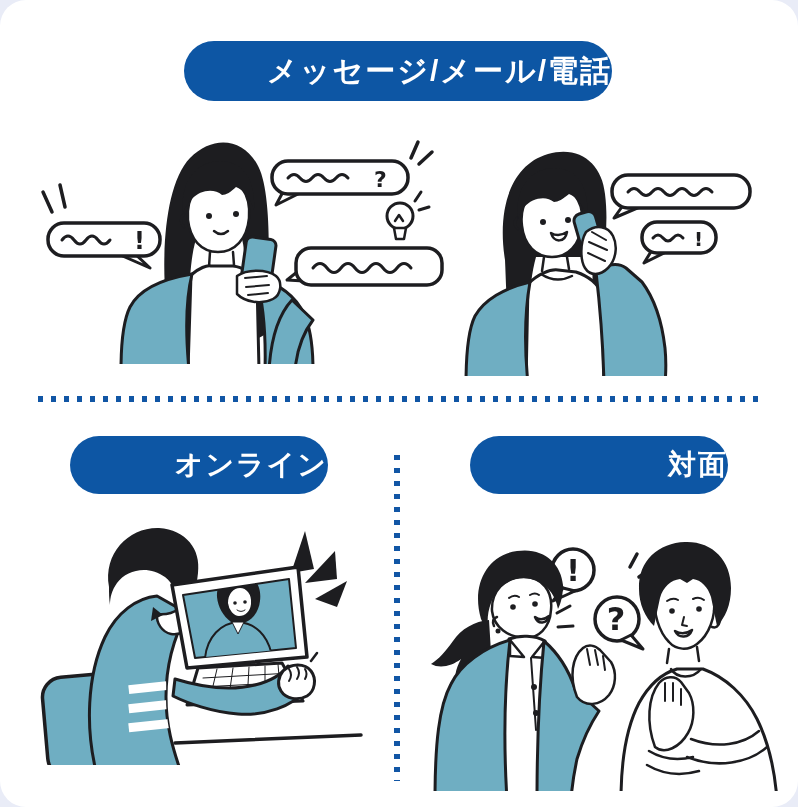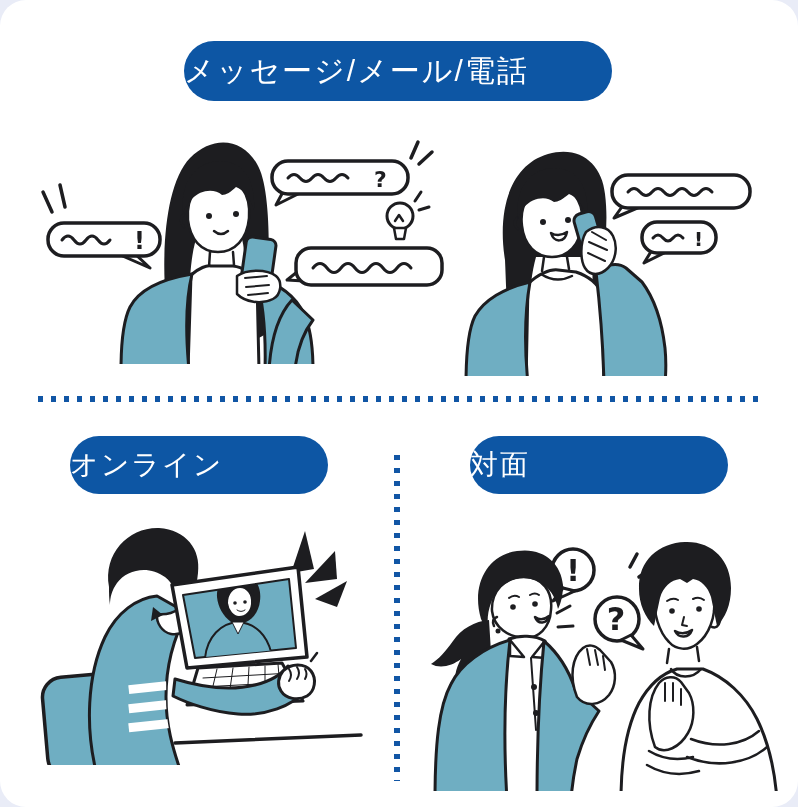--- a/index.html
+++ b/index.html
@@ -6,23 +6,23 @@
   body{
     width:798px;height:807px;overflow:hidden;position:relative;
     background:var(--outer-bg,#e9ecf7);
     font-family:"Liberation Sans","DejaVu Sans",sans-serif;
   }
   .card{
     position:absolute;inset:0;border-radius:26px;
     background:var(--card-bg,#ffffff);
   }
   .badge{
-    position:absolute;display:flex;align-items:center;justify-content:flex-start;
+    position:absolute;display:flex;align-items:center;justify-content:flex-end;
     background:var(--badge-blue,#0d56a4);color:var(--badge-text,#ffffff);
-    border-radius:30px;font-weight:400;letter-spacing:2px;
+    border-radius:30px;font-weight:700;letter-spacing:2px;
   }
   .badge-remote{left:184px;top:41px;width:428px;height:60px;font-size:30px;}
   .badge-online{left:70px;top:436px;width:258px;height:58px;font-size:28px;}
   .badge-inperson{left:470px;top:436px;width:258px;height:58px;font-size:28px;}
   .h-divider{
     position:absolute;left:38px;top:396px;width:726px;height:6px;
     background:repeating-linear-gradient(90deg,var(--dot-blue,#1156a5) 0 5px,transparent 5px 13px);
   }
   .v-divider{
     position:absolute;left:394px;top:455px;width:6px;height:326px;

